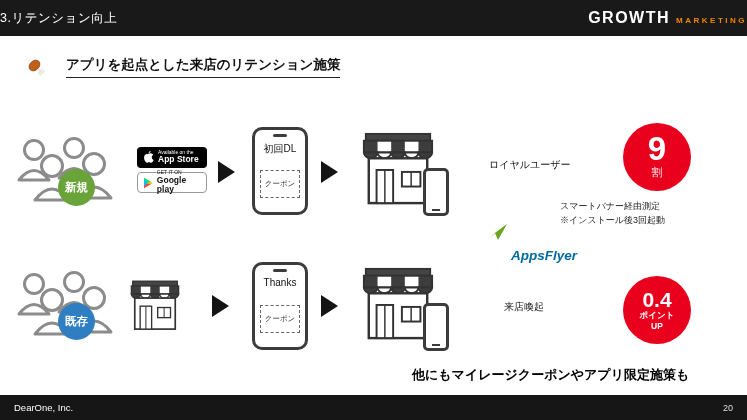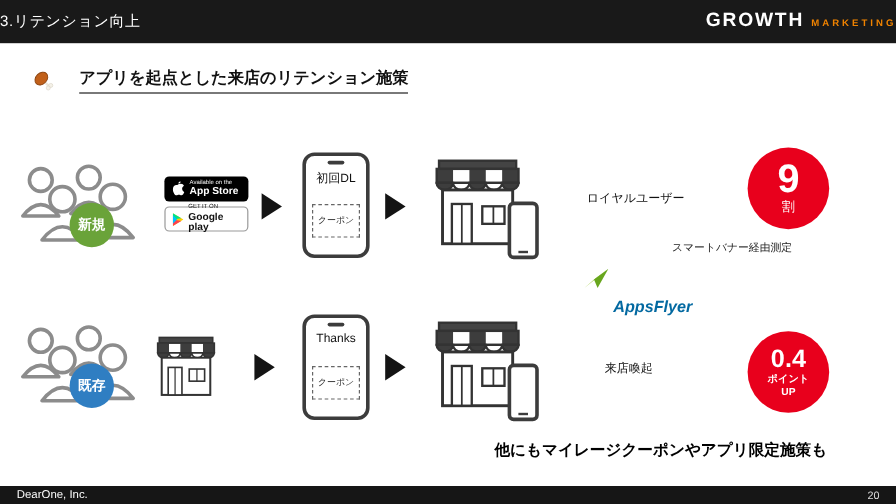--- a/index.html
+++ b/index.html
@@ -83,21 +83,21 @@
   .m2 .value{font-size:21px;font-weight:bold;line-height:1;}
   .m2 .unit{font-size:8.5px;font-weight:bold;line-height:1.25;}
 
   .appsflyer{position:absolute;left:487px;top:201px;display:flex;align-items:center;gap:4px;}
   .appsflyer-text{font-size:13.5px;font-weight:bold;color:#0369a1;font-style:italic;margin-top:47px;}
   .notes{position:absolute;left:560px;top:200px;font-size:9px;color:#222;line-height:1.5;}
 
   .bottom-note{position:absolute;left:412px;top:366px;font-size:13px;font-weight:bold;color:#000000;}
 
   
-  .footbar{position:absolute;left:0;bottom:0;width:747px;height:15px;background:#161616;
+  .footbar{position:absolute;left:0;bottom:0;width:747px;height:25px;background:#161616;
     display:flex;align-items:center;justify-content:space-between;padding:0 14px;box-sizing:border-box;}
   .foot-company{color:#fff;font-size:9.5px;}
   .foot-page{color:#ddd;font-size:9px;}
 </style>
 </head>
 <body>
 
 <div class="slide">
 
   <svg width="0" height="0" style="position:absolute" aria-hidden="true">
@@ -207,20 +207,21 @@
 
   <div class="appsflyer">
     <svg width="20" height="16" viewBox="0 0 20 16">
       <polygon points="0,16 20,0 8,9" fill="#9bca3b"></polygon>
       <polygon points="8,9 20,0 11,16" fill="#68a61d"></polygon>
     </svg>
     <span class="appsflyer-text">AppsFlyer</span>
   </div>
   <div class="notes">
     <div>スマートバナー経由測定</div>
+    <div>※インストール後3回起動</div>
   </div>
 
   <svg class="people people-r2" width="104" height="76" viewBox="0 0 104 76">
     <use href="#people-icon"></use>
   </svg>
   <div class="group-badge badge-existing">既存</div>
 
   <svg class="store store-small" width="58" height="53" viewBox="0 0 86 78">
     <use href="#store-icon"></use>
   </svg>

